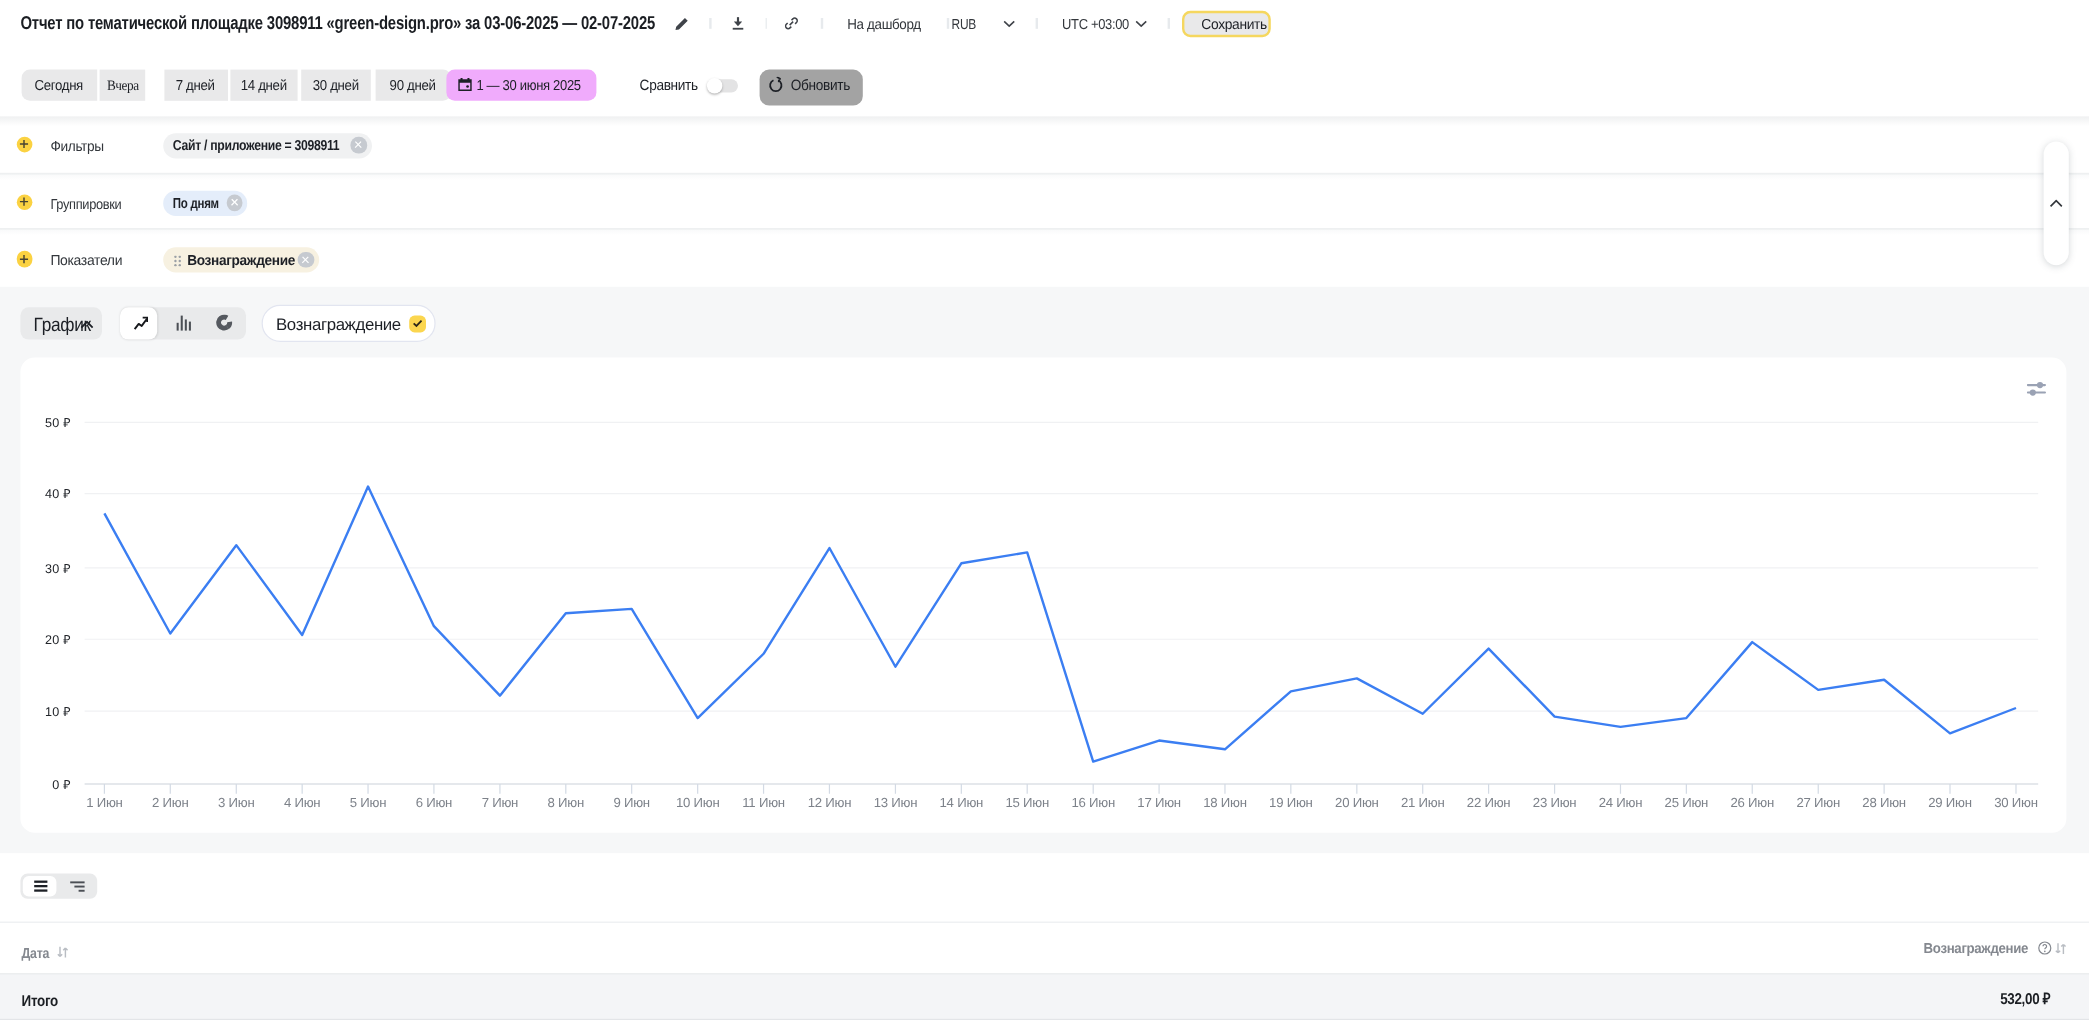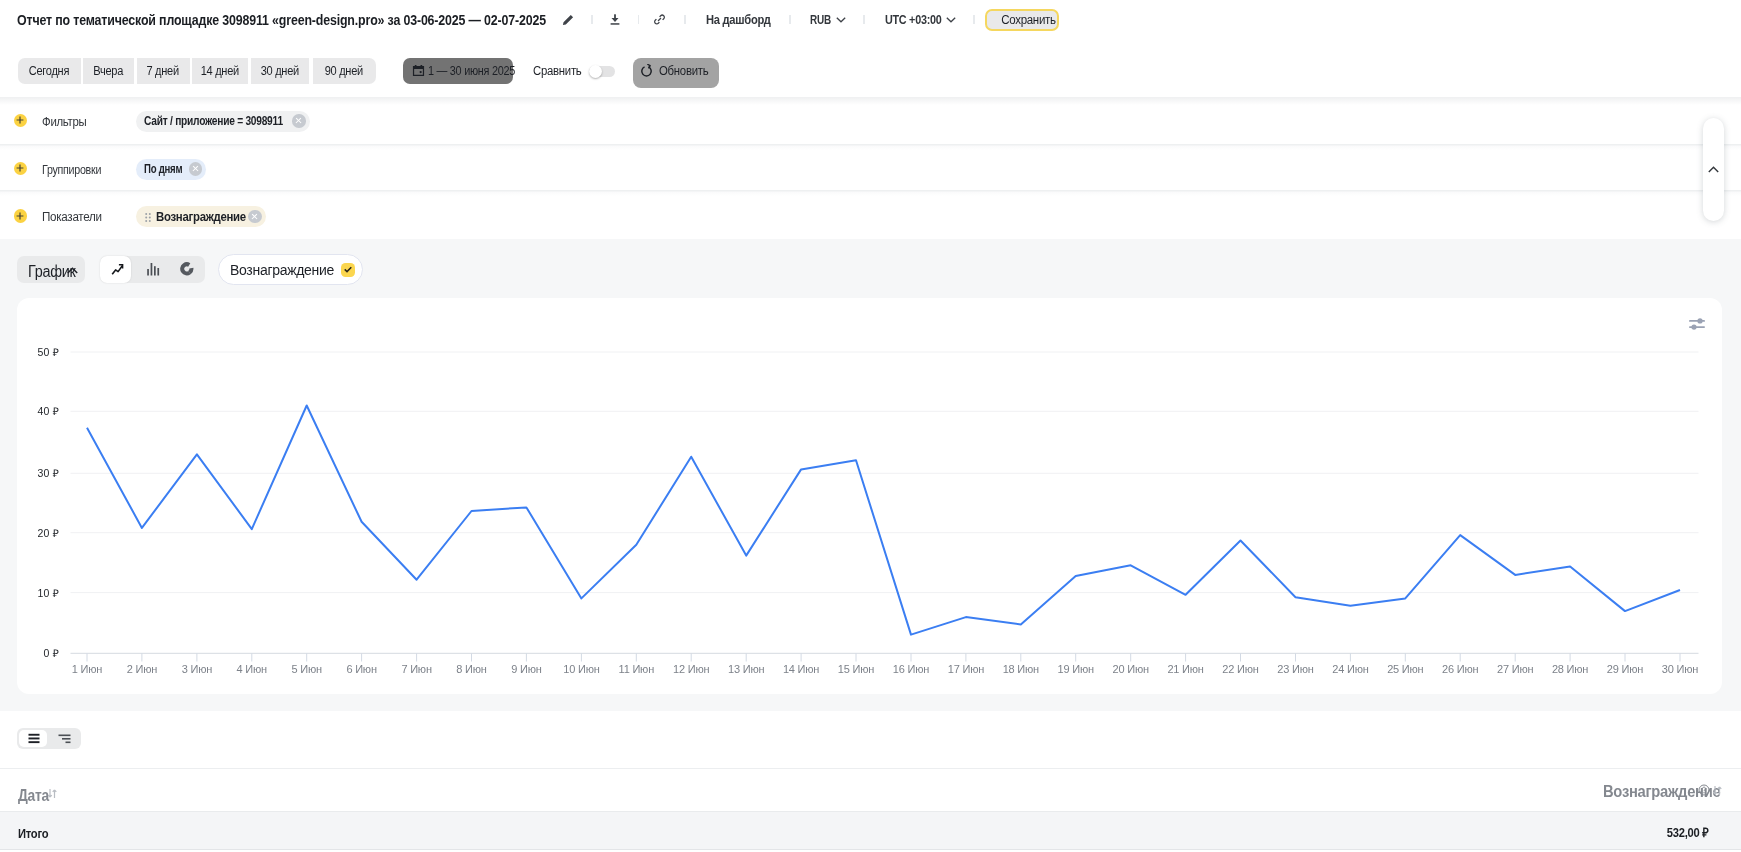--- a/index.html
+++ b/index.html
@@ -3,27 +3,27 @@
 <meta charset="utf-8">
 <style>
 * { margin:0; padding:0; box-sizing:border-box; }
 html,body { width:1741px; height:852px; overflow:hidden; background:#fff;
   font-family:"Liberation Sans", sans-serif; }
 .abs { position:absolute; }
 .sq { display:inline-block; transform-origin:left center; white-space:nowrap; }
 .title { position:absolute; left:17px; top:11px; font-size:15.5px; font-weight:bold; color:#1b1e23;
   letter-spacing:-0.2px; transform:scaleX(0.80); transform-origin:left center; white-space:nowrap; }
 .vsep { position:absolute; width:1.5px; height:9px; top:15px; background:#e7eaed; }
-.htxt { position:absolute; top:13px; font-size:12px; color:#33373c; letter-spacing:-0.3px; white-space:nowrap;font-weight:bold; }
+.htxt { position:absolute; top:13px; font-size:12px; color:#33373c; letter-spacing:-0.3px; white-space:nowrap; }
 .savebtn { position:absolute; left:985px; top:9px; width:74px; height:22px; background:#e9e9ea;
   border:2px solid #f5d75f; border-radius:7px; font-size:12px; letter-spacing:-0.3px; color:#1d2026;
   font-family:"Liberation Sans", sans-serif; text-align:right; line-height:18px; }
 .q { position:absolute; top:57.5px; height:26px; background:#e9e9ea; font-size:12px; letter-spacing:-0.3px;
   color:#1d2026; text-align:center; line-height:26px; }
-.datebtn { position:absolute; left:403px; top:57.5px; width:110px; height:26px; background:#737373;
+.datebtn { position:absolute; left:372px; top:57.5px; width:125px; height:26px; background:#f0abfc;
   border-radius:7px; }
 .cmp { position:absolute; left:533px; top:64px; font-size:12.5px; letter-spacing:-0.3px; color:#1d2026; }
 .track { position:absolute; left:589px; top:65.5px; width:26px; height:11px; background:#e3e3e4; border-radius:6px; }
 .knob { position:absolute; left:588.5px; top:64.5px; width:13px; height:13px; background:#fff; border-radius:50%;
   box-shadow:0 1px 2px rgba(0,0,0,.3); }
 .updbtn { position:absolute; left:632.5px; top:58px; width:86px; height:30px; background:#a3a3a3;
   border-radius:8px; }
 .updbtn > span { position:absolute; left:26.5px; top:6px; font-size:12.5px; letter-spacing:-0.3px; color:#1d2026; }
 .hshadow { position:absolute; left:0; top:97px; width:1741px; height:8px;
   background:linear-gradient(#eff0f1, rgba(255,255,255,0)); }
@@ -47,21 +47,21 @@
   box-shadow:0 0 2px rgba(0,0,0,.12); }
 .mpill { position:absolute; left:217.5px; top:254px; width:145px; height:30.5px; background:#fff;
   border:1px solid #e2e5f0; border-radius:15.5px; }
 .mpill > span { position:absolute; left:11.5px; top:6.5px; font-size:14px; letter-spacing:-0.3px; color:#1d2026; }
 .badge { position:absolute; left:122.5px; top:7.5px; width:13.5px; height:14px; border-radius:4.5px; background:#fbd64f; }
 .card { position:absolute; left:17px; top:298px; width:1705px; height:396px; background:#fff; border-radius:12px; }
 .white2 { position:absolute; left:0; top:711px; width:1741px; height:100px; background:#fff; }
 .seg2 { position:absolute; left:17px; top:728px; width:63.5px; height:21px; background:#e9eaeb; border-radius:6px; }
 .seg2 .on { position:absolute; left:2px; top:1.8px; width:27.5px; height:17.4px; background:#fff; border-radius:5px; }
 .tsep { position:absolute; left:0; top:768px; width:1741px; height:1px; background:#eceef0; }
-.th { position:absolute; font-size:16px; font-weight:bold; letter-spacing:-0.3px; color:#84888f; }
+.th { position:absolute; font-size:12px; font-weight:bold; letter-spacing:-0.3px; color:#84888f; }
 .itogo { position:absolute; left:0; top:811px; width:1741px; height:39px; background:#f4f5f7;
   border-top:1px solid #e9ebed; border-bottom:1px solid #e3e5e8; }
 .itogo .l { position:absolute; left:17.9px; top:13.5px; font-size:13px; font-weight:bold; letter-spacing:-0.3px; color:#1b1e23; }
 .itogo .r { position:absolute; right:32px; top:11px; font-size:13px; font-weight:bold; letter-spacing:-0.3px; color:#1b1e23; }
 </style>
 </head>
 <body>
 
 <div class="title">Отчет по тематической площадке 3098911 «green-design.pro» за 03-06-2025 — 02-07-2025</div>
 <svg class="abs" style="left:562px; top:13.5px" width="12" height="12" viewBox="0 0 12 12" fill="#3f4349">
@@ -73,34 +73,34 @@
     <path d="M1.5 3.9h7L5 7.9z"></path>
     <rect x="0.6" y="9.2" width="8.8" height="1.5"></rect>
   </svg>
 <div class="vsep" style="left:637.5px"></div>
 <svg class="abs" style="left:654px; top:13.5px" width="11" height="11" viewBox="0 0 12 12" fill="none" stroke="#3f4349" stroke-width="1.4">
     <path d="M4.4 7.6l3.2-3.2M6.1 3.1l1.2-1.2a2.3 2.3 0 013.3 3.3L9.4 6.4M2.6 5.6L1.4 6.8a2.3 2.3 0 003.3 3.3l1.2-1.2"></path>
   </svg>
 <div class="vsep" style="left:684px"></div>
 <span class="htxt" style="left:706px"><span class="sq" style="transform:scaleX(0.93)">На дашборд</span></span>
 <div class="vsep" style="left:789px"></div>
-<span class="htxt" style="left:810px"><span class="sq" style="transform:scaleX(0.83)">RUB</span></span>
+<span class="htxt" style="left:793px"><span class="sq" style="transform:scaleX(0.83)">RUB</span></span>
 <svg class="abs" style="left:836px; top:17px" width="10" height="6" viewBox="0 0 10 6" fill="none" stroke="#3f4349" stroke-width="1.3">
     <path d="M0.8 0.8l4.2 4 4.2-4"></path>
   </svg>
 <div class="vsep" style="left:863px"></div>
 <span class="htxt" style="left:885px"><span class="sq" style="transform:scaleX(0.90)">UTC +03:00</span></span>
 <svg class="abs" style="left:945.5px; top:17px" width="10" height="6" viewBox="0 0 10 6" fill="none" stroke="#3f4349" stroke-width="1.3">
     <path d="M0.8 0.8l4.2 4 4.2-4"></path>
   </svg>
 <div class="vsep" style="left:973px"></div>
 <div class="savebtn"><span class="sq" style="transform:scaleX(0.96); transform-origin:center">Сохранить</span></div>
 
 <div class="q" style="left:17.5px; width:63px; border-radius:7px 0 0 7px;"><span class="sq" style="transform:scaleX(0.92); transform-origin:center">Сегодня</span></div>
-<div class="q" style="left:83px; width:51px;"><span class="sq" style="transform:scaleX(0.92); transform-origin:center">Вчера</span></div>
+<div class="q" style="left:83px; width:38px;font-family:Liberation Serif, serif;"><span class="sq" style="transform:scaleX(0.92); transform-origin:center">Вчера</span></div>
 <div class="q" style="left:136.5px; width:53px;"><span class="sq" style="transform:scaleX(0.92); transform-origin:center">7 дней</span></div>
 <div class="q" style="left:192px; width:56px;"><span class="sq" style="transform:scaleX(0.92); transform-origin:center">14 дней</span></div>
 <div class="q" style="left:250.5px; width:58px;"><span class="sq" style="transform:scaleX(0.92); transform-origin:center">30 дней</span></div>
 <div class="q" style="left:313px; width:62.5px; border-radius:0 7px 7px 0;"><span class="sq" style="transform:scaleX(0.92); transform-origin:center">90 дней</span></div>
 <div class="datebtn">
   <svg class="abs" style="left:9px; top:6.5px" width="13" height="13" viewBox="0 0 14 14" fill="#1d2026">
       <path d="M3 1h1.8v1.2h4.4V1H11v1.2h2v10.6H1V2.2h2V1zm-0.7 4.4v6.1h9.4V5.4H2.3z" fill-rule="evenodd"></path>
       <circle cx="9.3" cy="8.7" r="1.2"></circle>
     </svg>
   <span class="abs" style="left:24.5px; top:6.5px; font-size:12px; letter-spacing:-0.3px; color:#1d2026; white-space:nowrap;"><span class="sq" style="transform:scaleX(0.905)">1 — 30 июня 2025</span></span>

